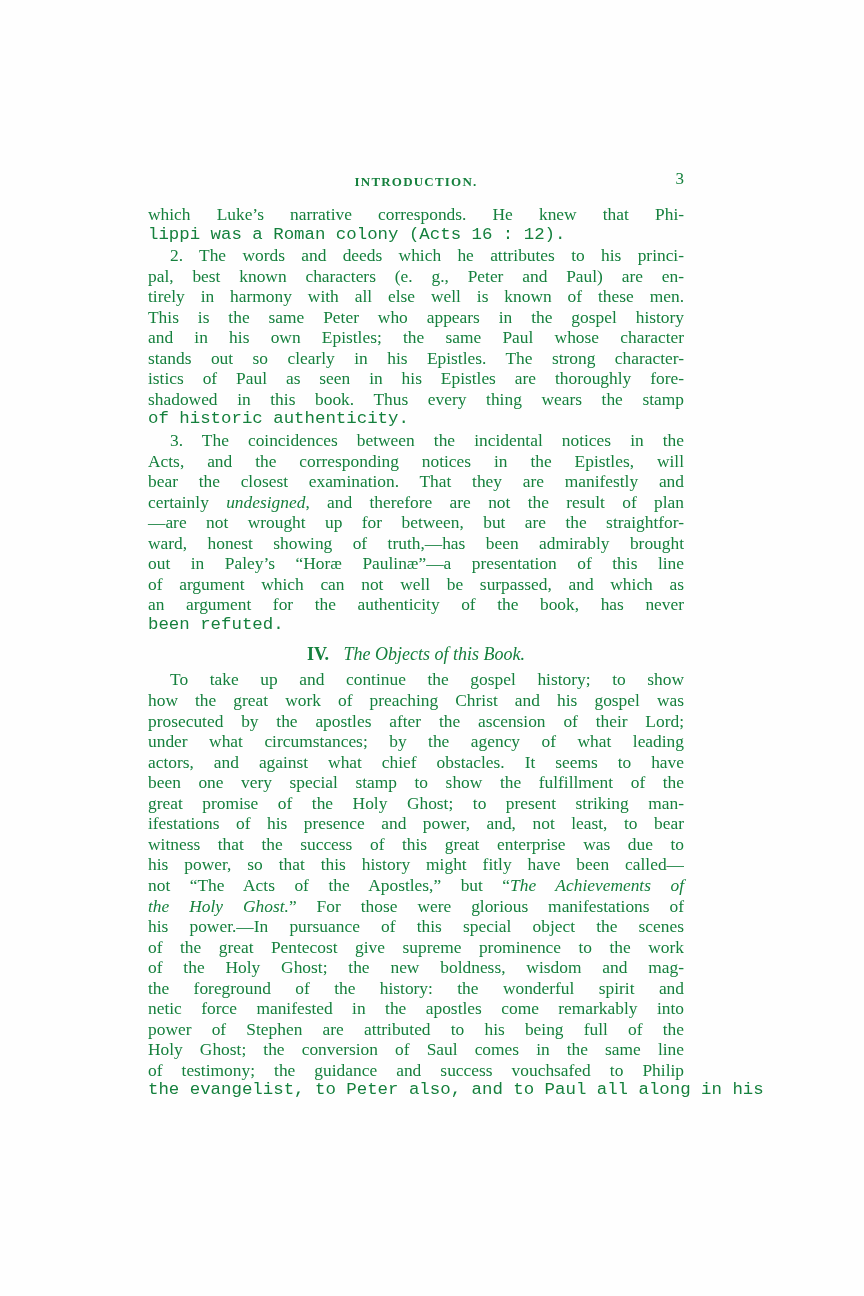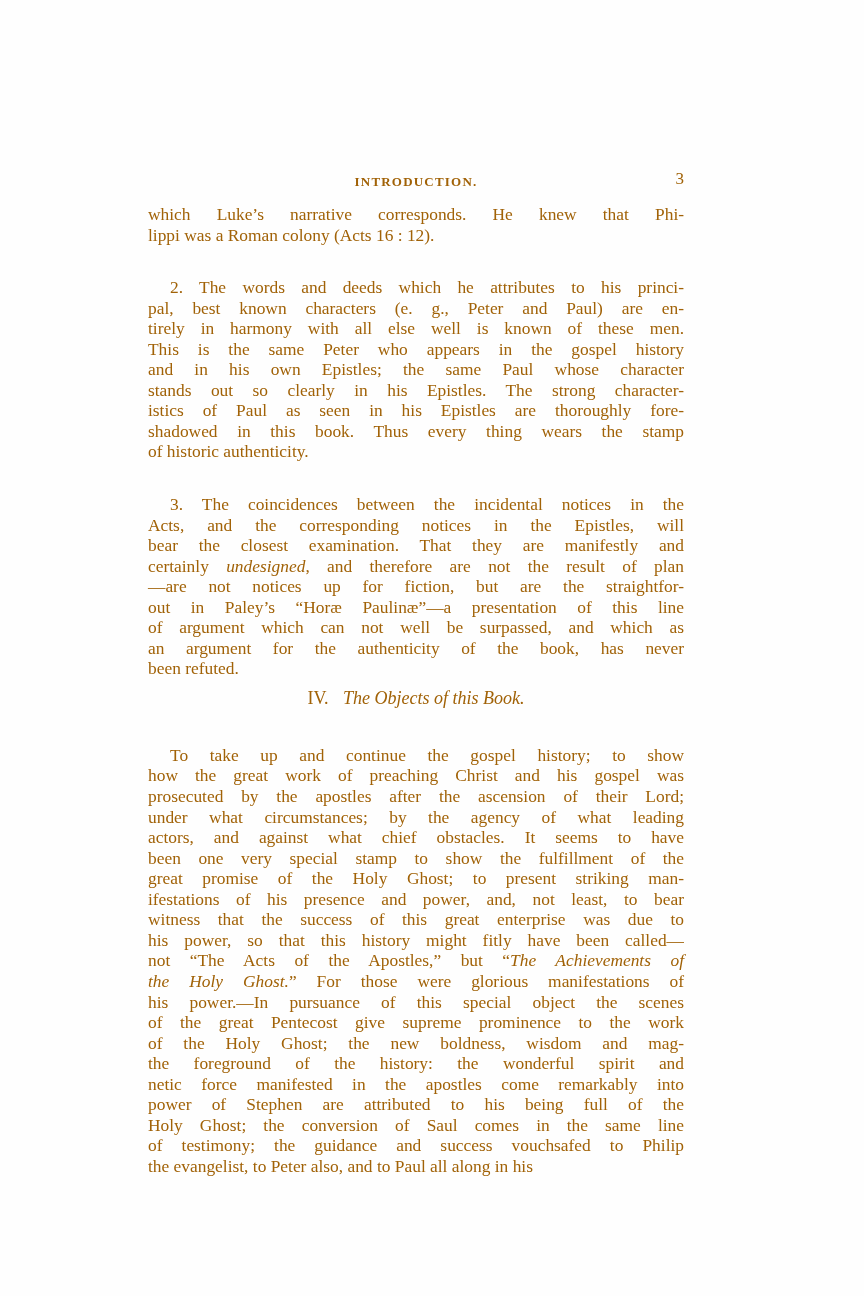--- a/index.html
+++ b/index.html
@@ -4,46 +4,46 @@
 <style>
   html, body { margin: 0; padding: 0; background: #ffffff; }
   body { width: 864px; height: 1296px; position: relative; overflow: hidden; }
   .page {
     position: absolute; left: 0; top: 0; width: 864px; height: 1296px;
     background: #fefefe;
   }
   .column {
     position: absolute; left: 148px; top: 168px; width: 536px;
     font-family: "Liberation Serif", "DejaVu Serif", serif;
-    color: #a16207;
+    color: #15803d;
     font-size: 17.4px;
     line-height: 20.55px;
   }
   .running-head {
     position: relative; height: 28px; margin-bottom: 8px;
     font-size: 13px; letter-spacing: 1.2px; font-weight: bold;
   }
   .running-head .title {
     position: absolute; left: 0; right: 0; top: 4px; text-align: center;
   }
   .running-head .folio {
     position: absolute; right: 0; top: 1px; font-size: 17px; font-weight: normal; letter-spacing: 0;
   }
   .line {
     display: block; white-space: nowrap;
     text-align: justify; text-align-last: justify;
     height: 20.55px;
   }
-  .line.last { text-align-last: left; }
-  .line.indent { padding-left: 22px; margin-top: 32px; }
+  .line.last { text-align-last: left; font-family: Liberation Mono, monospace; }
+  .line.indent { padding-left: 22px; }
   .heading {
     display: block; text-align: center; height: 36px; line-height: 36px;
     margin-top: 1px; margin-bottom: -3px; font-size: 18px;
   }
-  .heading .numeral { margin-right: 10px; }
+  .heading .numeral { margin-right: 10px; font-weight: bold; }
   .heading .htitle { font-style: italic; }
   i { font-style: italic; }
 </style>
 </head>
 <body>
 
 <div class="page">
   <div class="column">
     <div class="running-head">
       <span class="title">INTRODUCTION.</span>
@@ -59,21 +59,22 @@
         <span class="line">This is the same Peter who appears in the gospel history</span>
         <span class="line">and in his own Epistles; the same Paul whose character</span>
         <span class="line">stands out so clearly in his Epistles. The strong character-</span>
         <span class="line">istics of Paul as seen in his Epistles are thoroughly fore-</span>
         <span class="line">shadowed in this book. Thus every thing wears the stamp</span>
         <span class="line last">of historic authenticity.</span>
         <span class="line indent">3. The coincidences between the incidental notices in the</span>
         <span class="line">Acts, and the corresponding notices in the Epistles, will</span>
         <span class="line">bear the closest examination. That they are manifestly and</span>
         <span class="line">certainly <i>undesigned</i>, and therefore are not the result of plan</span>
-        <span class="line">—are not notices up for fiction, but are the straightfor-</span>
+        <span class="line">—are not wrought up for between, but are the straightfor-</span>
+        <span class="line">ward, honest showing of truth,—has been admirably brought</span>
         <span class="line">out in Paley’s “Horæ Paulinæ”—a presentation of this line</span>
         <span class="line">of argument which can not well be surpassed, and which as</span>
         <span class="line">an argument for the authenticity of the book, has never</span>
         <span class="line last">been refuted.</span>
       </div>
 
     <div class="heading">
       <span class="numeral">IV.</span>
       <span class="htitle">The Objects of this Book.</span>
     </div>

